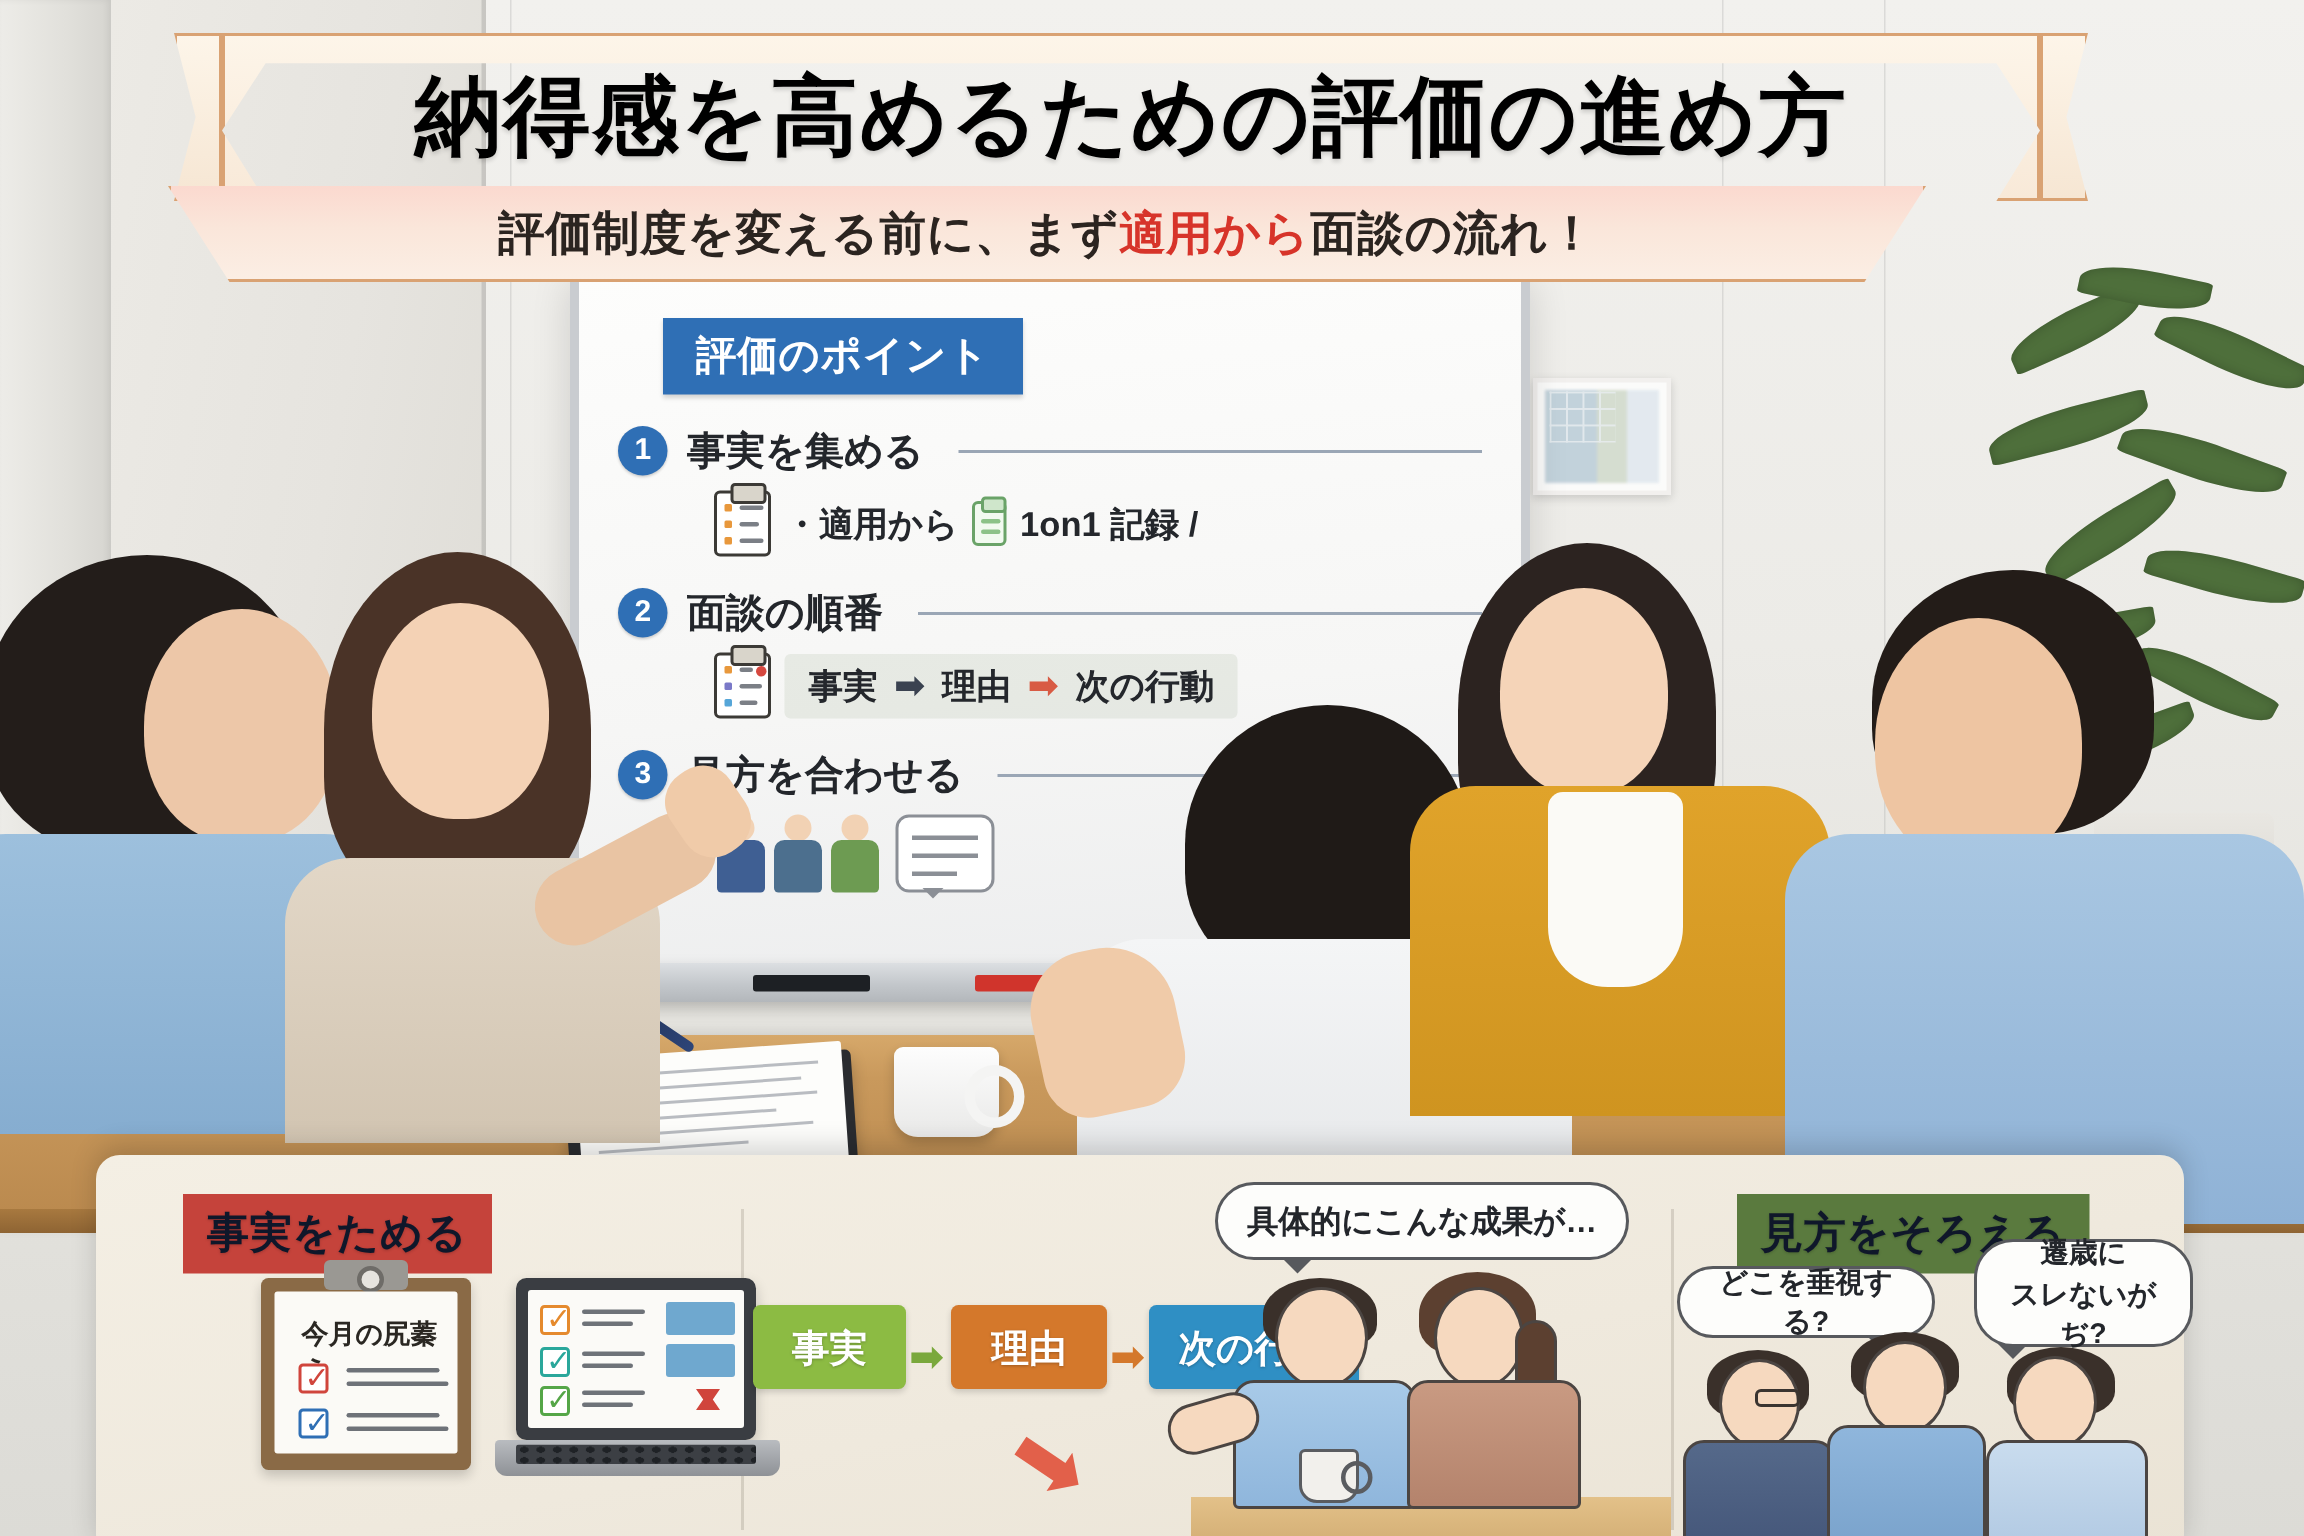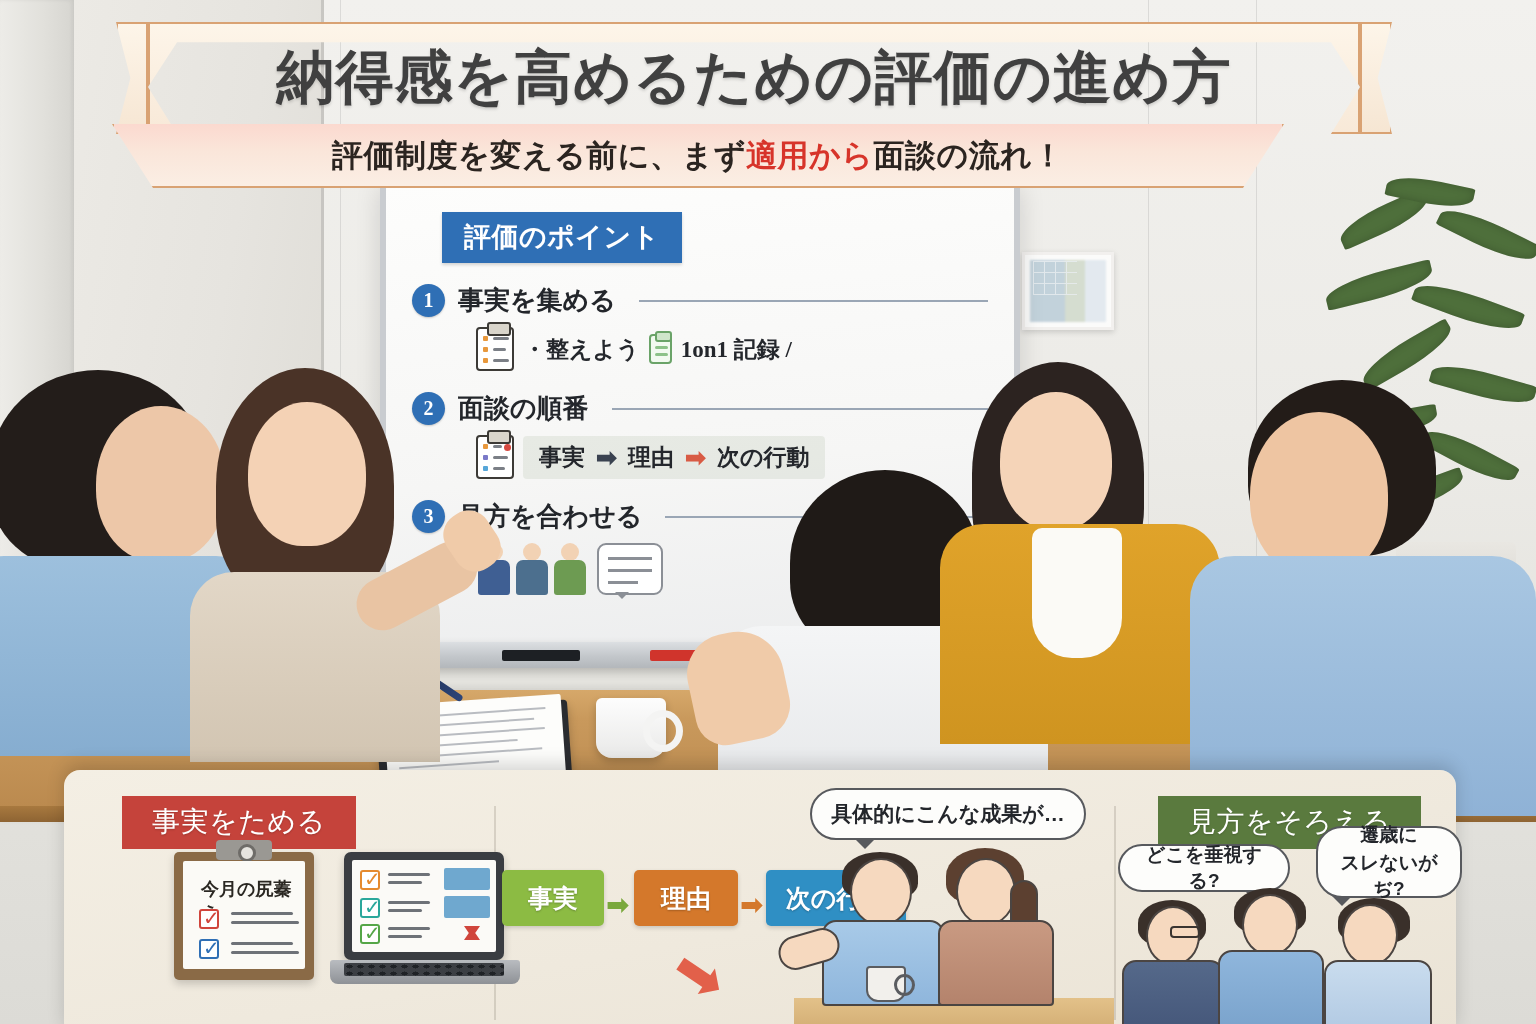--- a/index.html
+++ b/index.html
@@ -51,21 +51,20 @@
     box-shadow:inset 0 0 8px rgba(0,0,0,.22); }
   .pot{ position:absolute; right:30px; bottom:28px; width:120px; height:86px;
     background:linear-gradient(180deg,#e9e7e2,#d3d1cb); border-radius:6px 6px 12px 12px; }
 
   
   .whiteboard{
     position:absolute; left:380px; top:178px; width:640px; height:470px;
     background:linear-gradient(175deg,#fdfdfc 0%,#f6f6f5 60%,#ecedee 100%);
     border:6px solid #c9ccd0; border-radius:3px;
     box-shadow:0 10px 26px rgba(0,0,0,.14);
-    font-family:Liberation Serif, serif;
   }
   .wb-tray{
     position:absolute; left:372px; top:642px; width:656px; height:26px;
     background:linear-gradient(180deg,#dcdfe2,#c3c7cb 55%,#b3b7bb);
     border-radius:2px; box-shadow:0 4px 10px rgba(0,0,0,.18);
   }
   .marker{ position:absolute; top:8px; height:11px; border-radius:2px; }
   .m-black{ left:130px; width:78px; background:#1d2024; }
   .m-red  { left:278px; width:70px; background:#d0342c; }
   .m-white{ left:418px; width:46px; background:#f3f3f2; border:1px solid #cdd0d3; }
@@ -159,21 +158,21 @@
   
   .banner{ position:absolute; left:148px; top:22px; width:1212px; height:112px;
     background:linear-gradient(180deg,#fdf5e9,#f8e9d8);
     border:2px solid #d9a273;
     clip-path:polygon(0 0,100% 0,100% 100%,97.6% 100%,100% 58%,97.6% 18%,2.4% 18%,0 58%,2.4% 100%,0 100%);
     box-shadow:0 4px 12px rgba(0,0,0,.1);
   }
   .banner-main{
     position:absolute; left:148px; top:22px; width:1212px; height:112px;
     display:flex; align-items:center; justify-content:center;
-    font-size:58px; font-weight:800; color:#404040; letter-spacing:1px;
+    font-size:58px; font-weight:800; color:#000000; letter-spacing:1px;
     text-shadow:0 2px 3px rgba(0,0,0,.15);
   }
   .banner-notch-l, .banner-notch-r{
     position:absolute; top:22px; width:32px; height:112px;
     background:linear-gradient(180deg,#fdf5e9,#f6e6d3); border:2px solid #d9a273;
   }
   .banner-notch-l{ left:116px; clip-path:polygon(0 0,100% 0,100% 100%,0 100%,45% 50%); }
   .banner-notch-r{ left:1360px; clip-path:polygon(0 0,100% 0,55% 50%,100% 100%,0 100%); }
 
   .subbanner{
@@ -195,22 +194,22 @@
     background:linear-gradient(170deg,#f4efe4 0%,#efe9dd 55%,#eae3d5 100%);
     border-radius:16px;
     box-shadow:0 -6px 18px rgba(0,0,0,.16);
   }
   .bsec{ position:absolute; top:0; height:268px; }
   .bsec-1{ left:0; width:430px; }
   .bsec-2{ left:430px; width:620px; }
   .bsec-3{ left:1050px; width:342px; }
   .bdiv{ position:absolute; top:36px; width:2px; height:214px; background:rgba(120,110,95,.22); }
 
-  .rib{ position:absolute; color:#ffffff; font-weight:400; font-size:28px;
-    padding:7px 30px 8px; letter-spacing:.5px; text-shadow:0 1px 2px rgba(0,0,0,.2);
+  .rib{ position:absolute; color:#0f172a; font-weight:700; font-size:28px;
+    padding:7px 16px 8px; letter-spacing:.5px; text-shadow:0 1px 2px rgba(0,0,0,.2);
     white-space:nowrap; }
   .rib:before,.rib:after{ content:""; position:absolute; top:9px; width:28px; height:30px; z-index:-1; }
   .rib:before{ left:-22px; clip-path:polygon(0 0,100% 0,100% 100%,0 100%,30% 50%); }
   .rib:after { right:-22px; clip-path:polygon(0 0,100% 0,70% 50%,100% 100%,0 100%); }
   .rib-red{ background:#c5433b; }
   .rib-red:before,.rib-red:after{ background:#a8322c; }
   .rib-org{ background:#d9562a; }
   .rib-org:before,.rib-org:after{ background:#e08540; }
   .rib-grn{ background:#5a7a3e; }
   .rib-grn:before,.rib-grn:after{ background:#7d9a56; }
@@ -317,21 +316,21 @@
           </div>
           <div class="wb-sub">
             <span class="clip">
               <i class="dt" style="top:7px;  background:#e8983c"></i>
               <i class="ln" style="top:8px;  left:15px; width:16px"></i>
               <i class="dt" style="top:18px; background:#e8983c"></i>
               <i class="ln" style="top:19px; left:15px; width:13px"></i>
               <i class="dt" style="top:29px; background:#e8983c"></i>
               <i class="ln" style="top:30px; left:15px; width:16px"></i>
             </span>
-            <span>・整えよう</span>
+            <span>・適用から</span>
             <span class="clip clip-green">
               <i class="ln" style="top:10px; left:4px; width:13px; background:#8cc288"></i>
               <i class="ln" style="top:17px; left:4px; width:13px; background:#8cc288"></i>
             </span>
             <span>1on1 記録 /</span>
           </div>
         </div>
 
         
         <div class="wb-item">

